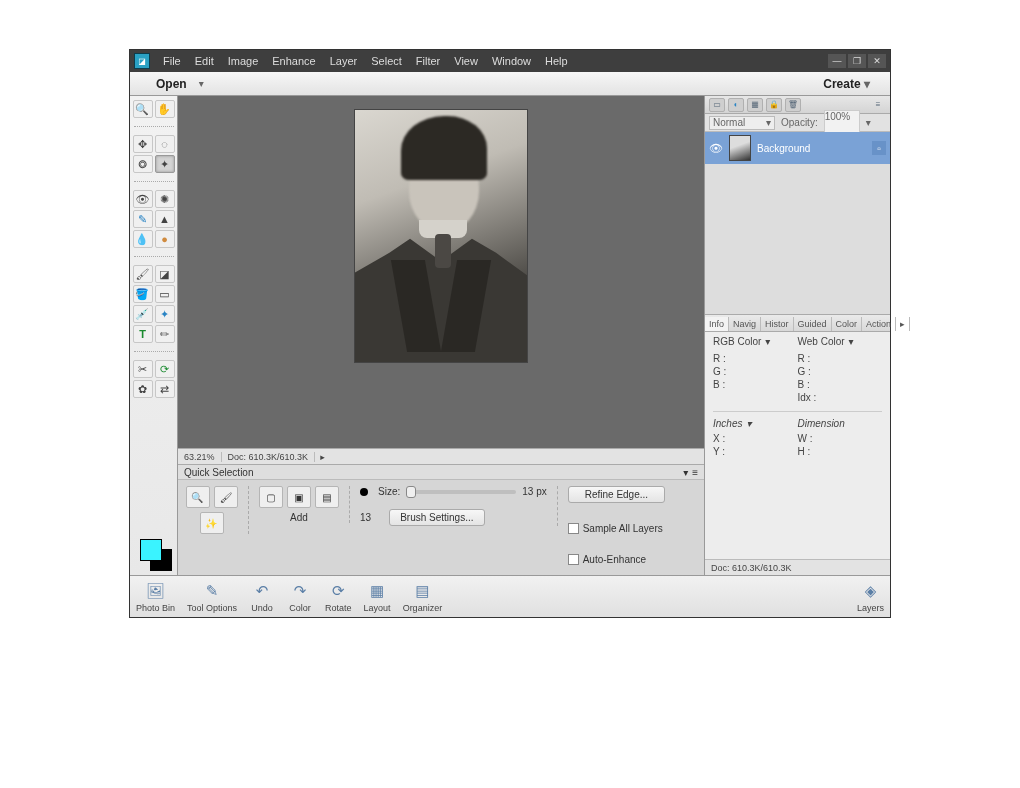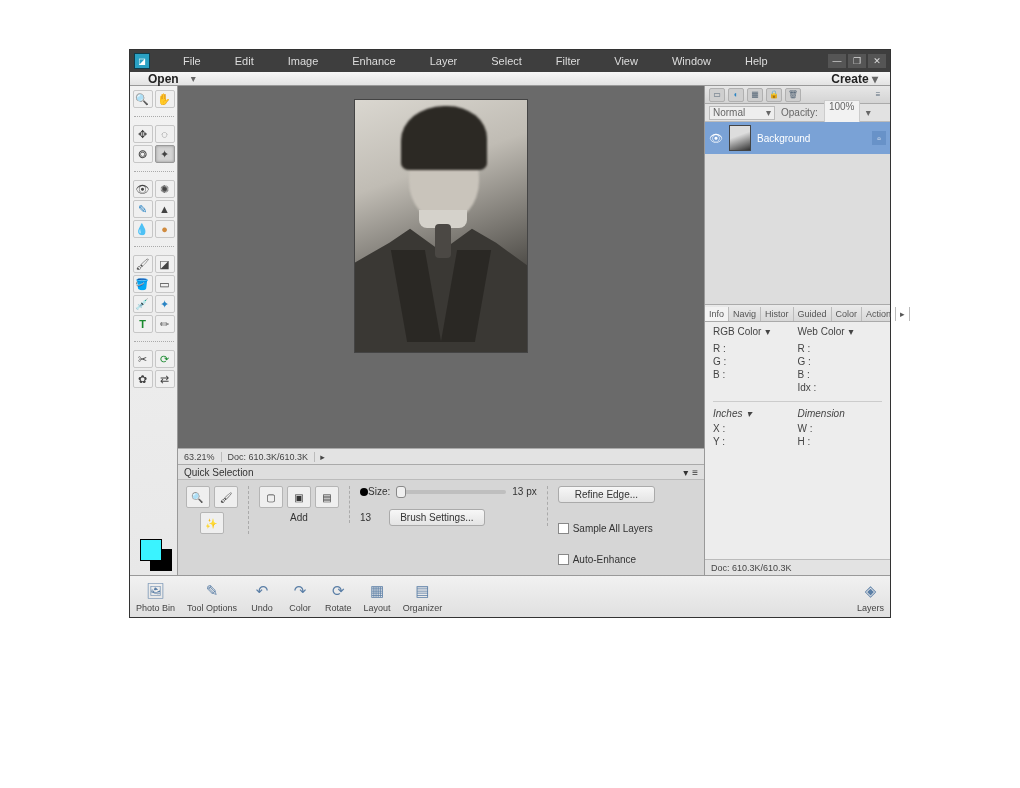--- a/index.html
+++ b/index.html
@@ -1,26 +1,26 @@
 <!DOCTYPE html>
 <html><head>
 <meta charset="utf-8">
 <style>
   * { box-sizing: border-box; margin: 0; padding: 0; font-family: "Segoe UI", Tahoma, sans-serif; }
   body { background: #fff; display: flex; align-items: flex-start; justify-content: center; }
   .app-shell { width: 762px; height: 569px; background: #b6b6b6; border: 1px solid #333; display: flex; flex-direction: column; font-size: 10px; margin-top: 49px; }
   
   .menubar { background: #3e3e3e; color: #ddd; display: flex; align-items: center; height: 22px; padding: 0 4px; gap: 0; }
   .menubar .app-icon { width: 16px; height: 16px; background: #2aa1c4; margin-right: 6px; display: inline-flex; align-items: center; justify-content: center; border: 1px solid #0c3d4d; font-size: 8px; color: #fff; }
-  .menubar .menu-item { padding: 0 7px; line-height: 22px; cursor: default; font-size: 11px; margin-left: 20px; }
+  .menubar .menu-item { padding: 0 7px; line-height: 22px; cursor: default; font-size: 11px; }
   .menubar .spacer { flex: 1; }
   .winctrl { display: flex; gap: 0; }
   .winctrl div { width: 18px; height: 14px; background: #555; color: #ddd; display: flex; align-items: center; justify-content: center; margin-left: 2px; font-size: 9px; }
   
-  .modebar { background: linear-gradient(#f7f7f7, #e3e3e3); height: 14px; display: flex; align-items: center; padding: 0 12px; border-bottom: 1px solid #999; text-align: right; }
+  .modebar { background: linear-gradient(#f7f7f7, #e3e3e3); height: 24px; display: flex; align-items: center; padding: 0 20px; border-bottom: 1px solid #999; text-align: right; }
   .modebar .open-btn { font-size: 12px; font-weight: 600; color: #222; padding: 0 6px; }
   .modebar .tab-group { margin-left: 200px; display: flex; gap: 0; }
   .modebar .modetab { padding: 4px 14px; font-size: 12px; color: #222; border-right: 1px solid #bbb; cursor: default; }
   .modebar .modetab.active { background: #3a3a3a; color: #fff; border-radius: 2px; }
   .modebar .create-btn { margin-left: auto; font-size: 12px; font-weight: 600; color: #222; }
   
   .workarea { flex: 1; display: flex; min-height: 0; }
   
   .toolbox { width: 48px; background: linear-gradient(#f2f2f2, #e8e8e8); border-right: 1px solid #999; padding: 4px 2px; display: flex; flex-direction: column; align-items: center; gap: 6px; }
   .tool-grid { display: flex; flex-wrap: wrap; gap: 2px; justify-content: center; }
@@ -62,21 +62,21 @@
   .slider .knob { position:absolute; left:0; top:-4px; width:10px; height:12px; background:#efefef; border:1px solid #888; border-radius:3px;}
   .btn-plain { background:linear-gradient(#f7f7f7,#e4e4e4); border:1px solid #aaa; border-radius:3px; padding:2px 10px; font-size:10px; color:#333; }
   .chk-row { display:flex; align-items:center; gap:4px; font-size:10px; color:#333; }
   .chk { width:11px; height:11px; background:#fff; border:1px solid #888; }
   
   .rightcol { width: 186px; background: #d6d6d6; border-left: 1px solid #999; display:flex; flex-direction:column; }
   .panel-icons { height:18px; background: linear-gradient(#e7e7e7,#d4d4d4); border-bottom:1px solid #aaa; display:flex; align-items:center; gap:3px; padding:0 4px; }
   .panel-icons .pi { width:16px; height:14px; background:#cfcfcf; border:1px solid #b0b0b0; border-radius:2px; font-size:8px; display:flex; align-items:center; justify-content:center; color:#567; }
   .blend-row { height:18px; background:#e2e2e2; border-bottom:1px solid #bbb; display:flex; align-items:center; padding:0 4px; font-size:10px; color:#666; gap:6px; }
   .blend-row .dd { flex:0 0 66px; background:#eee; border:1px solid #bbb; height:14px; display:flex; align-items:center; padding:0 3px;}
-  .blend-row .opbox { width:36px; height:26px; background:#f2f2f2; border:1px solid #ccc; text-align:center; }
+  .blend-row .opbox { width:36px; height:26px; background:#f2f2f2; border:1px solid #ccc; }
   .layers { flex:0 0 auto; background:#dddddd; padding-bottom:150px; }
   .layer-row { height:32px; background:#7aa2d6; display:flex; align-items:center; padding:0 4px; gap:6px; color:#fff; font-size:10px; }
   .layer-row .eye { width:14px; height:14px; display: flex; align-items: center; justify-content: center; color:#fff; font-size:11px;}
   .layer-row .thumb { width:22px; height:26px; background:#aaa; border:1px solid #444; background:linear-gradient(160deg,#ddd 40%,#333); }
   .layer-row .lock { margin-left:auto; width:14px; height:14px; background:#6892c8; display:flex; align-items:center; justify-content:center; }
   .tabs-row { height:18px; background:linear-gradient(#eaeaea,#d8d8d8); display:flex; align-items:flex-end; font-size:9px; color:#555; border-top:1px solid #aaa; border-bottom:1px solid #aaa;}
   .tabs-row .tab { padding:2px 4px; border-right:1px solid #bbb; }
   .tabs-row .tab.active { background:#f3f3f3; }
   .infopanel { flex:1; background:#ededed; padding:4px 8px; font-size:10px; color:#444; overflow:hidden;}
   .infopanel .row { display:flex; align-items:center; gap:4px; margin-bottom:2px;}
@@ -201,21 +201,21 @@
         </div>
         <div class="to-col sep">
           <div class="to-row">
             <div class="to-tool">▢</div>
             <div class="to-tool">▣</div>
             <div class="to-tool">▤</div>
           </div>
           <span>Add</span>
         </div>
         <div class="to-col sep" style="align-items:flex-start;">
-          <div style="display:flex; align-items:center; margin-bottom:8px;">
+          <div style="display:flex; align-items:center; gap:10px; margin-bottom:8px;">
             <span style="width:8px;height:8px;background:#000;border-radius:50%;display:inline-block"></span>
             <div class="size-row">
               <span>Size:</span>
               <div class="slider">
                   <div class="knob"></div>
                 </div>
               <span>13 px</span>
             </div>
           </div>
           <div style="display:flex; align-items:center; gap:18px;">

